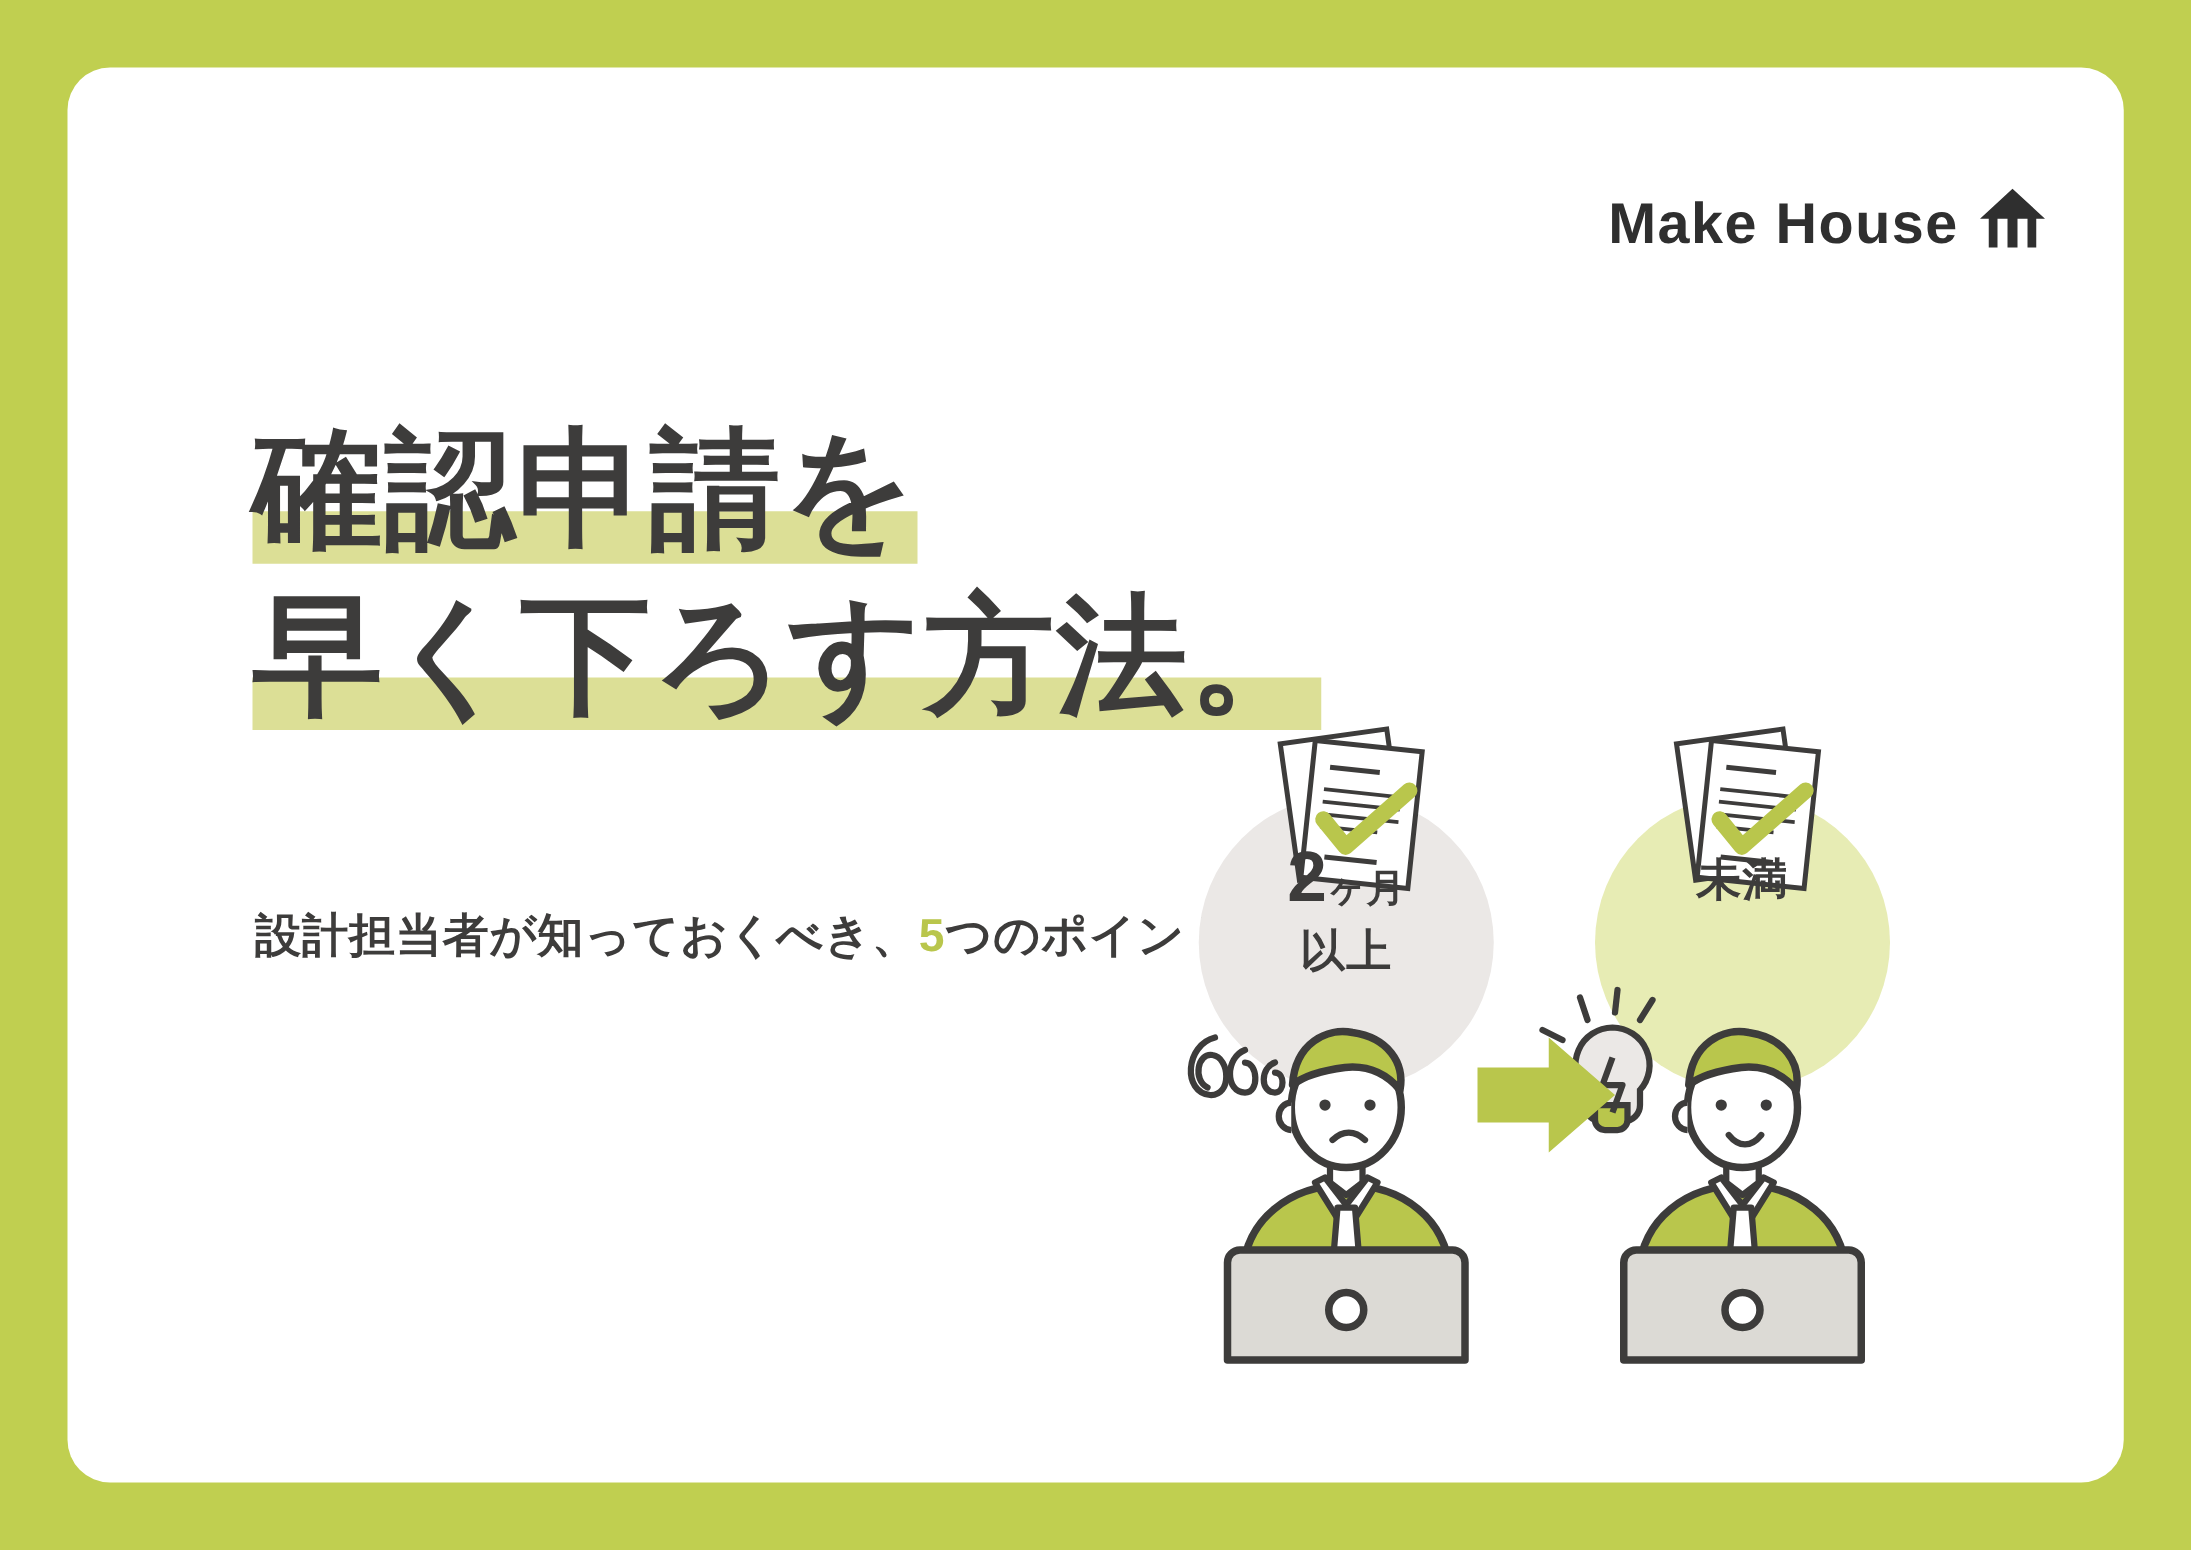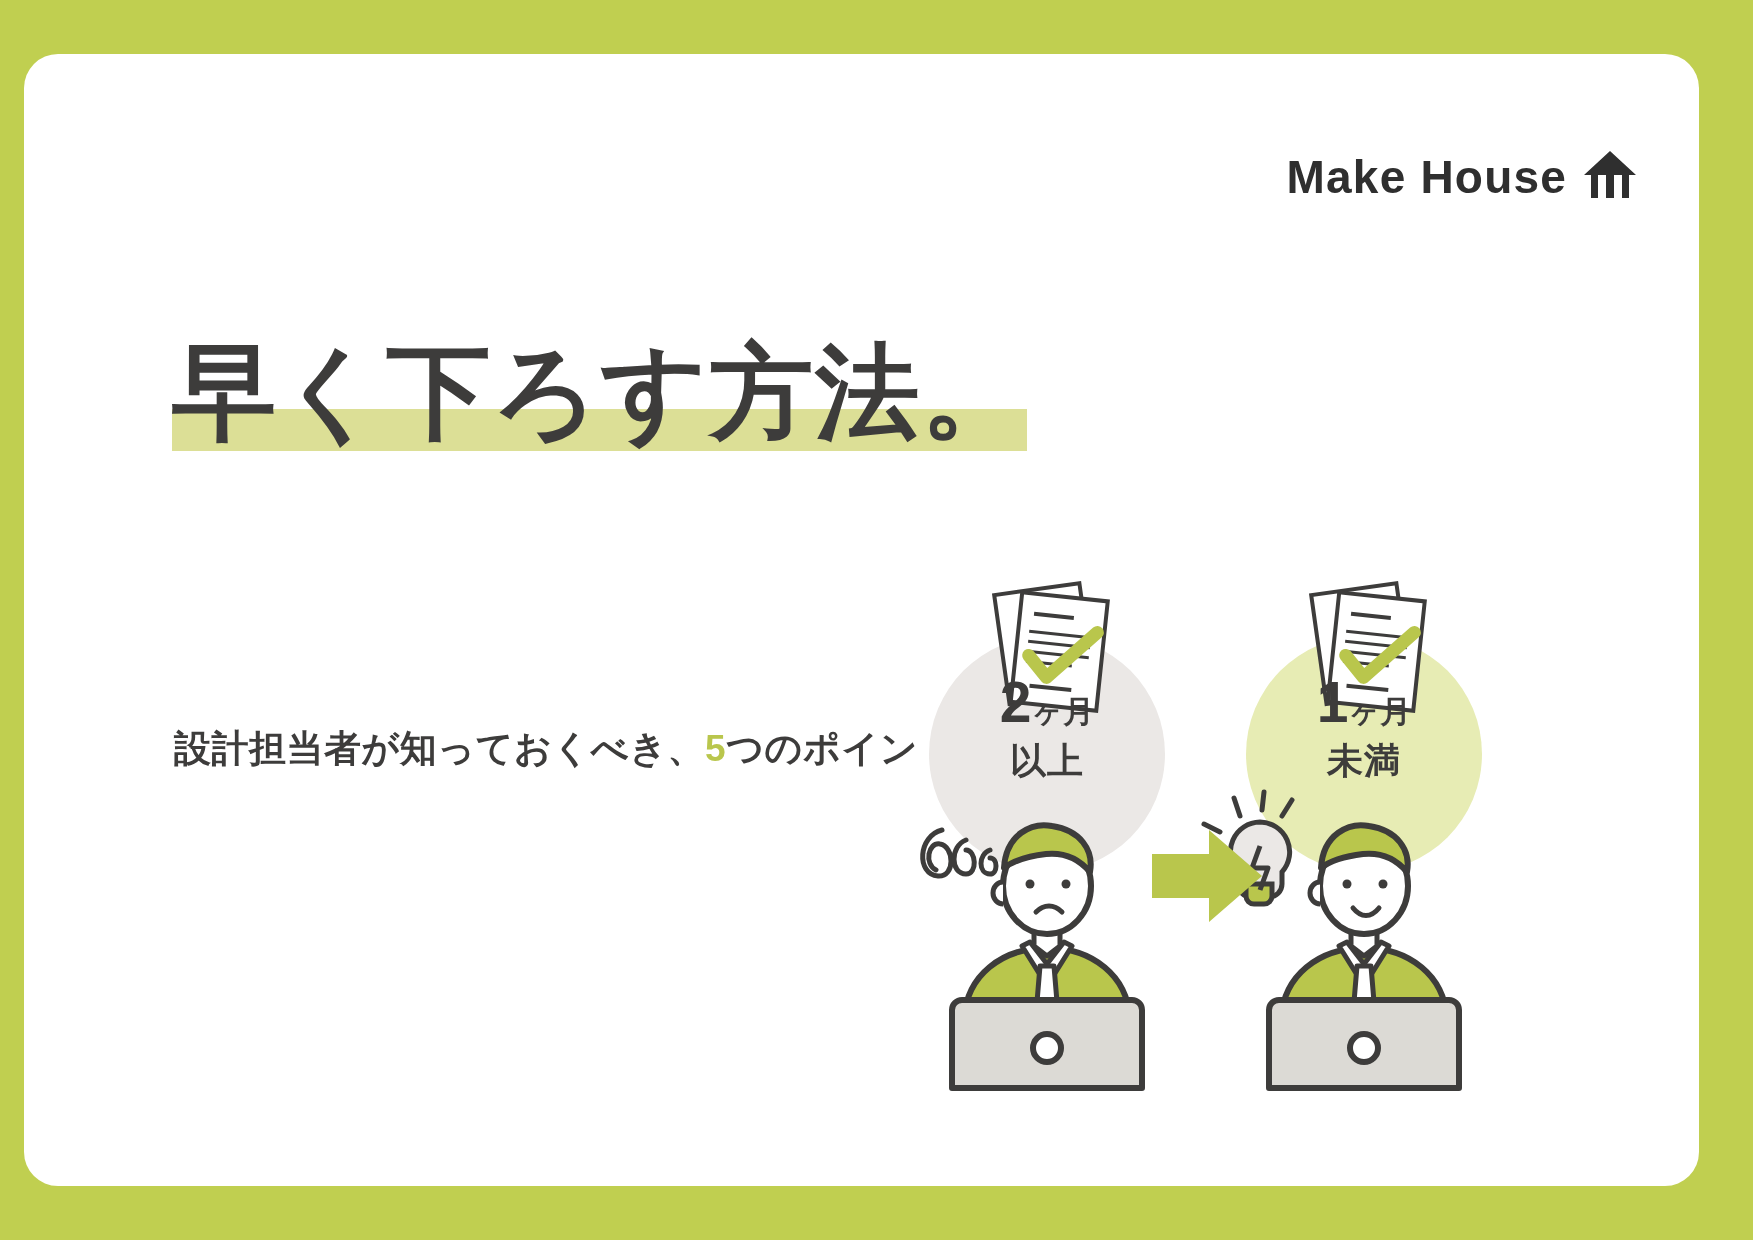--- a/index.html
+++ b/index.html
@@ -7,21 +7,21 @@
     width: 1753px; height: 1240px;
     font-family: "Liberation Sans", "DejaVu Sans", sans-serif;
     overflow: hidden;
   }
   body { background: #bfcf4f; }
 
   .slide {
     position: relative;
     width: 1753px; height: 1240px;
     background: #c0cf50;
-    padding: 54px 54px 54px 24px;
+    padding: 54px 54px 54px 54px;
   }
   .card {
     position: relative;
     width: 100%; height: 100%;
     background: #ffffff;
     border-radius: 34px;
     overflow: hidden;
   }
 
   
@@ -120,20 +120,24 @@
     <div class="logo">
       <span class="logo-text">Make House</span>
       <span class="logo-mark">
         <svg width="54" height="50" viewBox="0 0 54 50">
           <path d="M27 1 L53 25 L46 25 L46 48 L39 48 L39 25 L31 25 L31 48 L23 48 L23 25 L15 25 L15 48 L8 48 L8 25 L1 25 Z" fill="#2f2f2f"></path>
         </svg>
       </span>
     </div>
 
     <div class="headline">
+      <span class="hl-line">
+        <span class="hl-mark"></span>
+        <span class="hl-txt">確認申請を</span>
+      </span>
       <span class="hl-line">
         <span class="hl-mark"></span>
         <span class="hl-txt">早く下ろす方法。</span>
       </span>
     </div>
 
     <div class="sub-jp">
       <span>設計担当者が知っておくべき、</span><span class="accent">5</span><span>つのポイント</span>
     </div>
 
@@ -236,19 +240,18 @@
           <circle cx="460" cy="494" r="14" fill="#ffffff" stroke="#3d3c3b" stroke-width="6"></circle>
         </g>
       </svg>
 
       <div class="bubble-text bubble-a">
         <div class="bubble-big"><span>2</span><span class="unit">ヶ月</span></div>
         <div class="bubble-small">以上</div>
       </div>
 
       <div class="bubble-text bubble-b">
-        <div class="bubble-big"><span>1</span><span class="unit">ヶ月</span></div>
         <div class="bubble-small">未満</div>
       </div>
     </div>
 
   </div>
 </div>
 
 </body></html>

